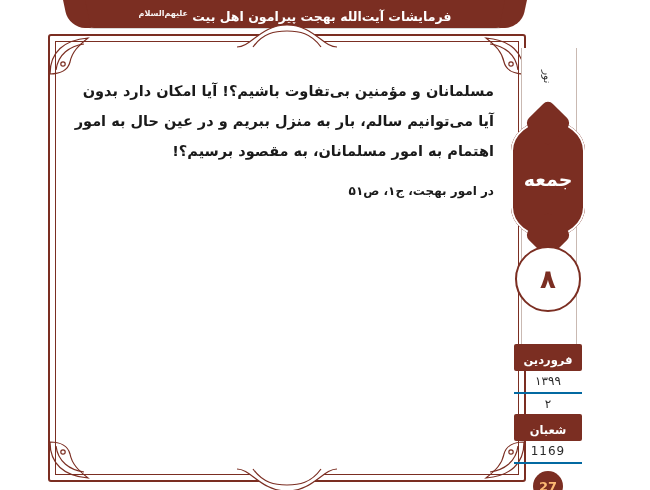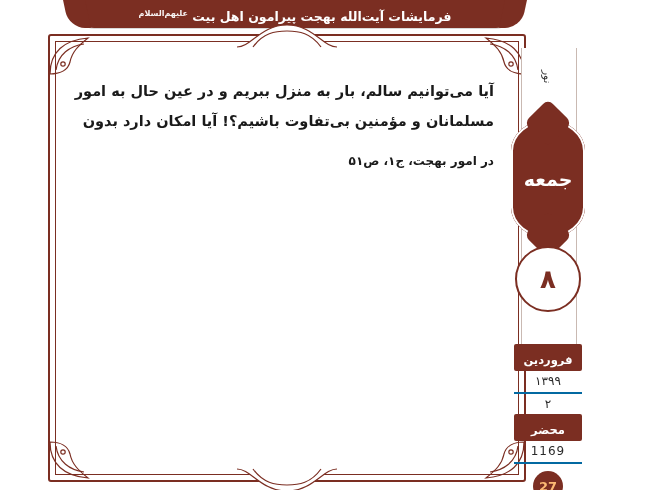--- a/index.html
+++ b/index.html
@@ -317,42 +317,43 @@
       </svg>
     </div>
     <div class="edge-orn bottom">
       <svg viewBox="0 0 120 26" fill="#ffffff" stroke="#7b2e22" stroke-width="1.2">
         <path d="M10 24 C24 24, 34 2, 60 2 C86 2, 96 24, 110 24"></path>
         <path d="M26 24 C36 10, 48 8, 60 8 C72 8, 84 10, 94 24"></path>
       </svg>
     </div>
 
     <div class="quote-block">
+      <div class="quote-line">مسلمانان و مؤمنین بی‌تفاوت باشیم؟! آیا امکان دارد بدون</div>
       <div class="quote-line">آیا می‌توانیم سالم، بار به منزل ببریم و در عین حال به امور</div>
-      <div class="quote-line">مسلمانان و مؤمنین بی‌تفاوت باشیم؟! آیا امکان دارد بدون</div>
+      <div class="quote-line">اهتمام به امور مسلمانان، به مقصود برسیم؟!</div>
       <div class="quote-source">در امور بهجت، ج۱، ص۵۱</div>
     </div>
   </div>
 
   <div class="cal-col">
     <div class="cal-strip"></div>
 
     <div class="cal-noor">نور</div>
 
     <div class="medallion">
       <div class="body"></div>
       <div class="label">جمعه</div>
     </div>
 
     <div class="day-disc">۸</div>
 
     <div class="date-panel">
       <div class="date-row-head">فروردین</div>
       <div class="date-row-val">۱۳۹۹</div>
       <div class="date-num-mid">۲</div>
-      <div class="date-row-head">محضر</div>
+      <div class="date-row-head">شعبان</div>
       <div class="date-row-val">1169</div>
       <div class="greg-circle">27</div>
 
     </div>
   </div>
 
 </div>
 
 </body></html>

